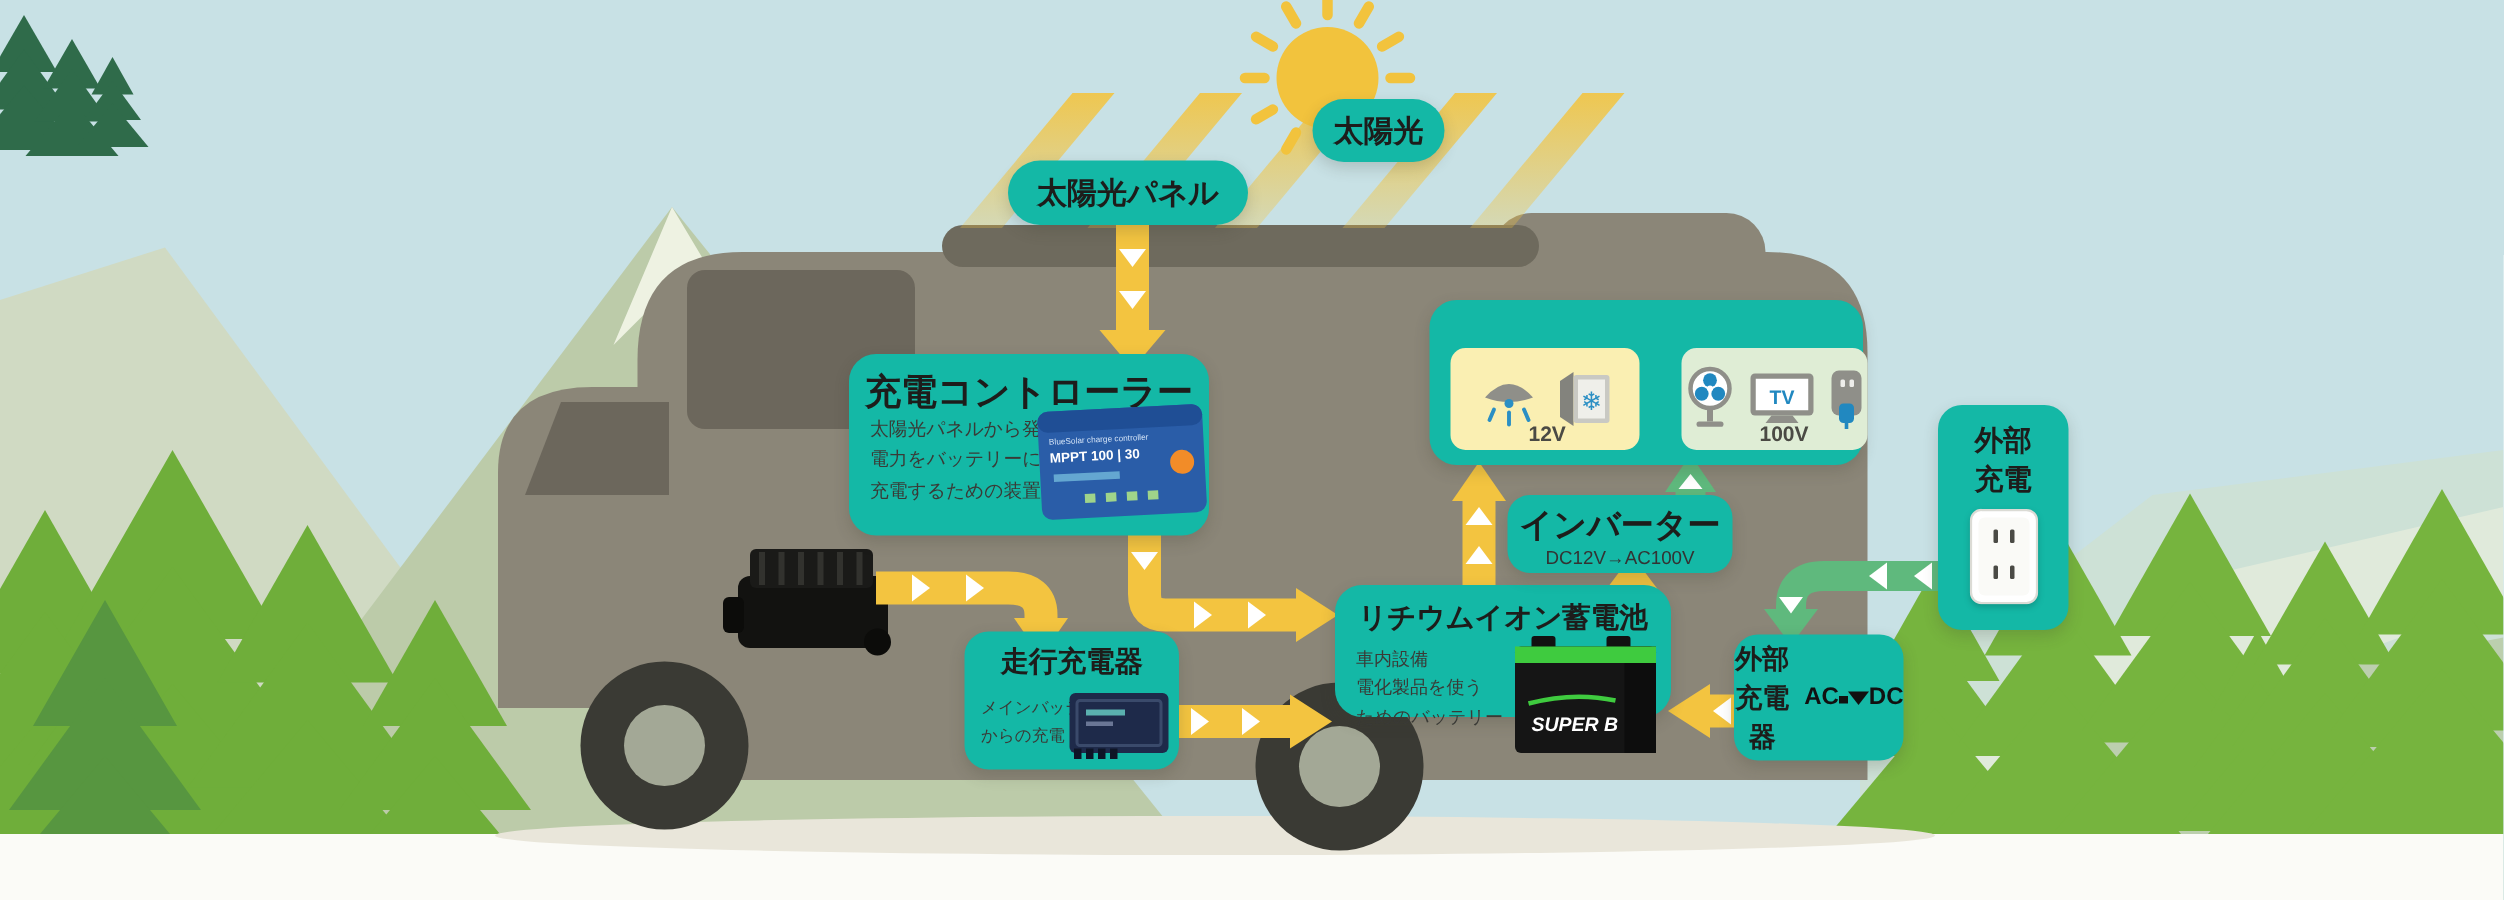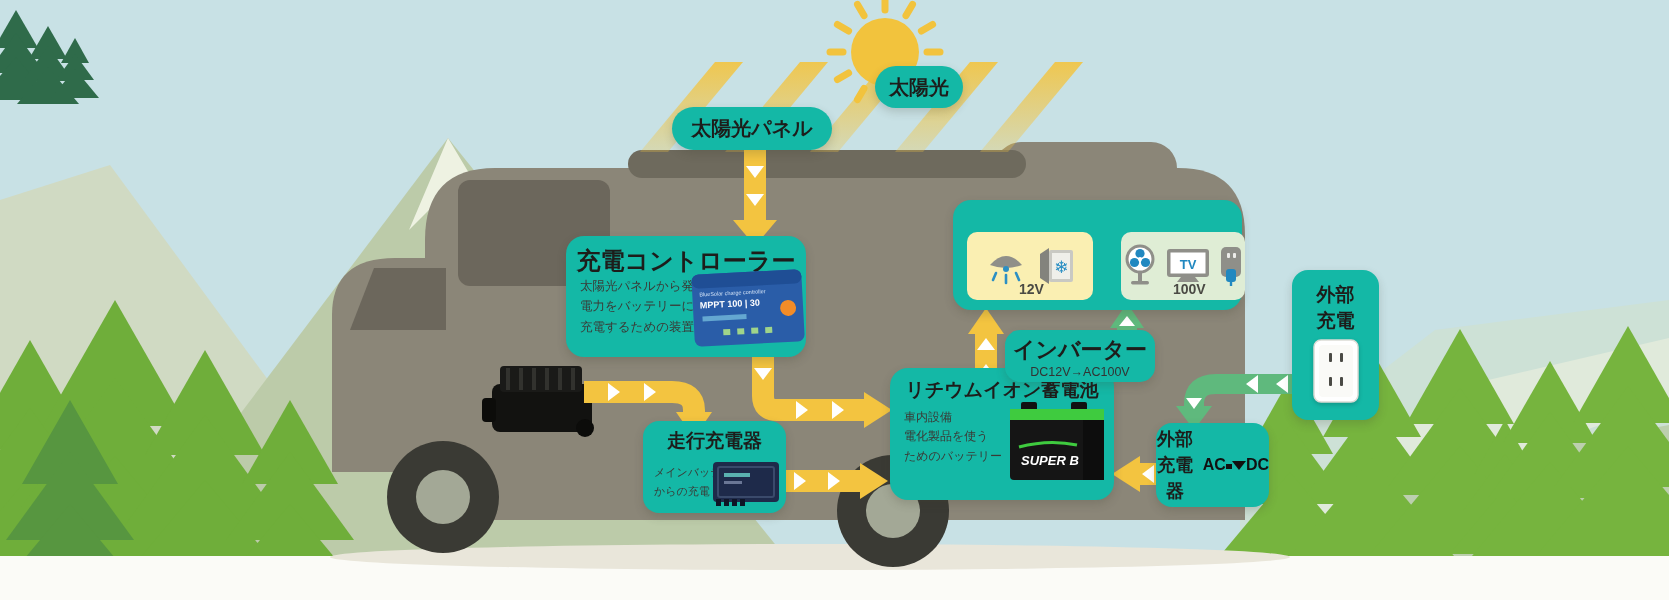--- a/index.html
+++ b/index.html
@@ -13,21 +13,21 @@
   .sun-label{left:875px;top:66px;width:88px;height:42px;font-size:20px;}
   .panel-label{left:672px;top:107px;width:160px;height:43px;font-size:20px;}
   .controller-box{left:566px;top:236px;width:240px;height:121px;}
   .controller-box .ttl{font-size:24px;margin-top:9px;}
   .controller-box .desc{position:absolute;left:14px;top:40px;font-size:12.5px;}
   .controller-device{position:absolute;right:2px;top:32px;transform:rotate(-3deg);}
   .drive-box{left:643px;top:421px;width:143px;height:92px;border-radius:16px;}
   .drive-box .ttl{font-size:19px;margin-top:7px;}
   .drive-box .desc{position:absolute;left:11px;top:42px;font-size:11px;line-height:1.7;}
   .drive-device{position:absolute;right:4px;bottom:6px;}
-  .battery-box{left:890px;top:368px;width:224px;height:132px;}
+  .battery-box{left:890px;top:390px;width:224px;height:88px;}
   .battery-box .ttl{font-size:19px;margin-top:9px;}
   .battery-box .desc{position:absolute;left:14px;top:40px;font-size:12px;}
   .battery-device{position:absolute;right:9px;top:33px;}
   .inverter-box{left:1005px;top:330px;width:150px;height:52px;border-radius:15px;}
   .inverter-box .ttl{font-size:22px;margin-top:5px;}
   .inverter-box .sub{font-size:12.5px;color:#333;text-align:center;margin-top:0px;}
   .equip-box{left:953px;top:200px;width:289px;height:110px;}
   .equip-box .ttl{font-size:19px;margin-top:7px;}
   .subpanel{position:absolute;top:32px;height:68px;border-radius:10px;display:flex;align-items:center;justify-content:center;gap:8px;}
   .subpanel.dc{left:14px;width:126px;background:#FAEFB2;}

